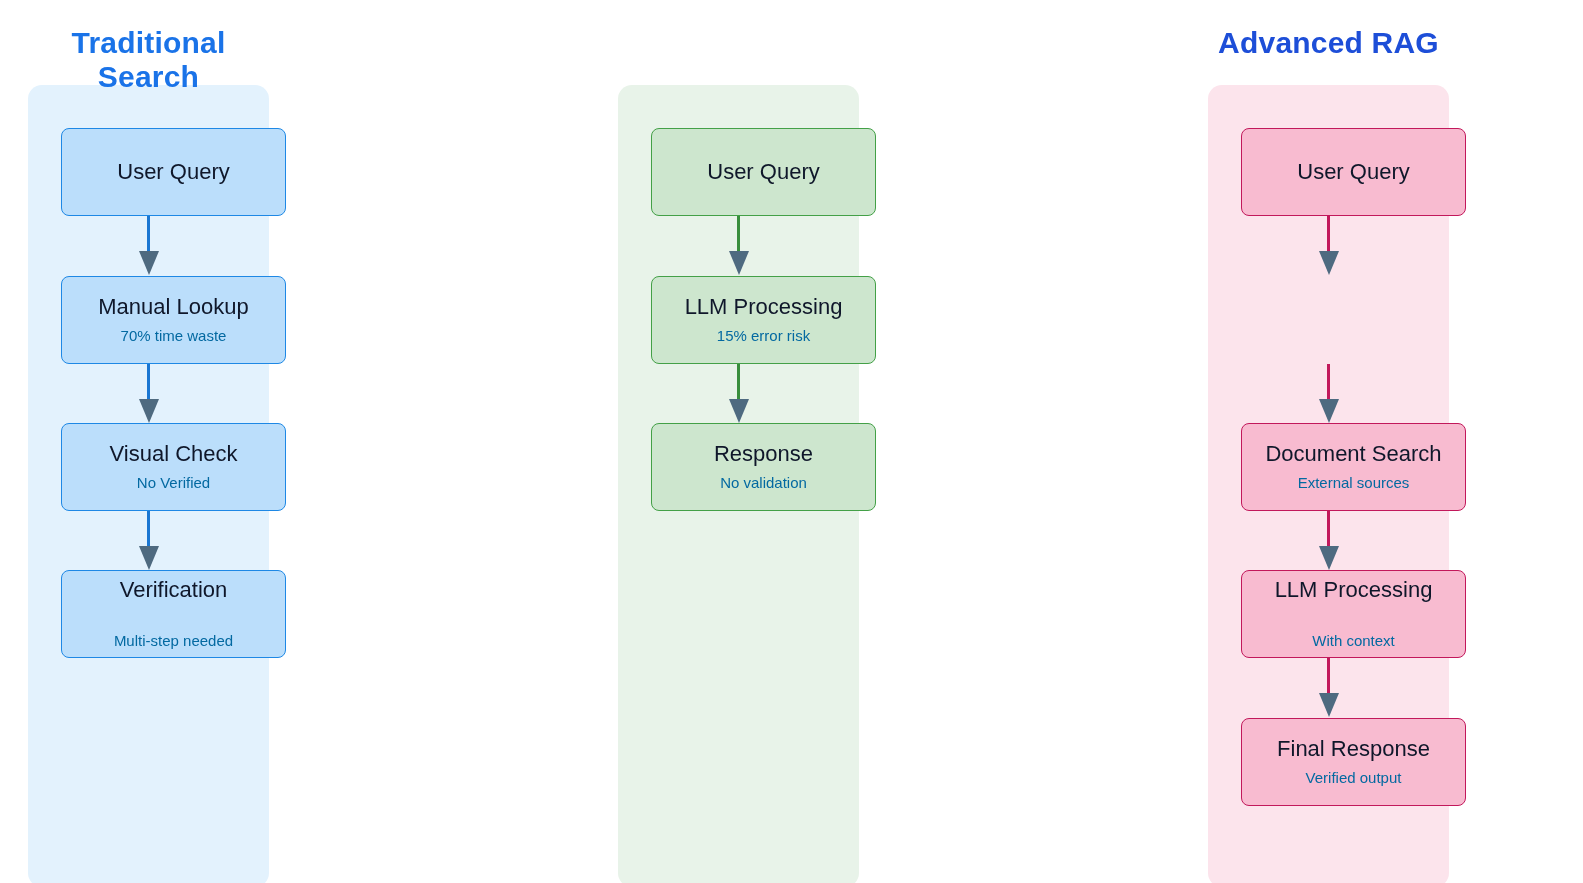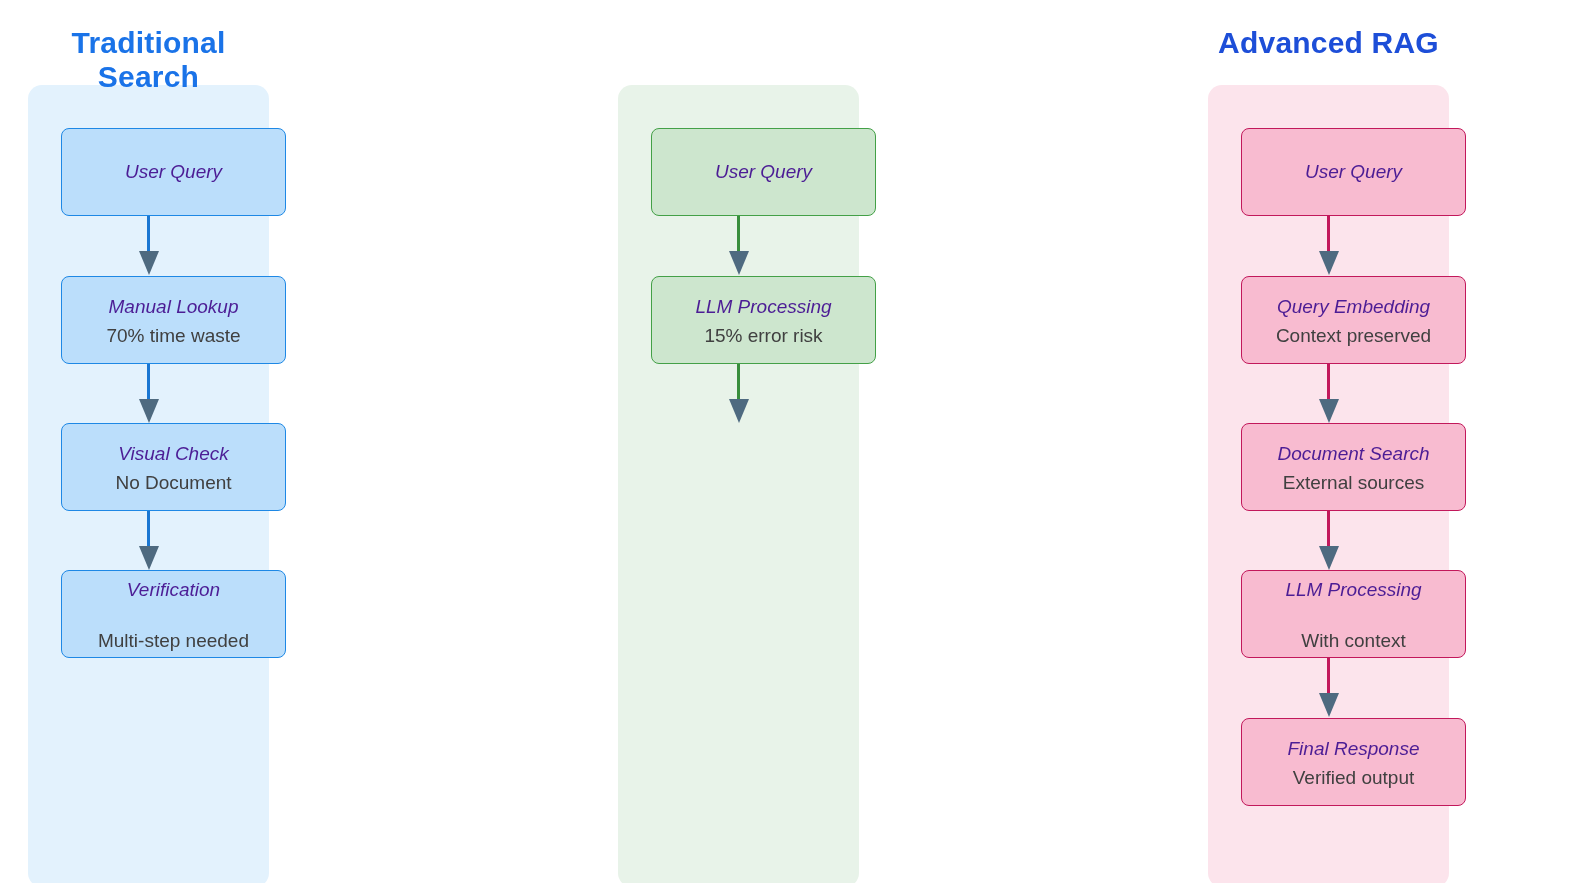--- a/index.html
+++ b/index.html
@@ -62,29 +62,28 @@
   .node.c1 { background: #CDE6CE; border-color: #43A047; }
   .node.c2 { background: #F8BBD0; border-color: #C2185B; }
 
   .r1 { top: 128px; }
   .r2 { top: 276px; }
   .r3 { top: 423px; text-align: center; }
   .r4 { top: 570px; gap: 27px; }
   .r5 { top: 718px; }
 
   .node-label {
-    font-size: 19px;
-    color: #4c1d95;
+    font-size: 22px;
+    color: #0f172a;
     line-height: 26px;
     white-space: nowrap;
-    font-style: italic;
   }
   .node-sublabel {
-    font-size: 19px;
-    color: #404040;
+    font-size: 15px;
+    color: #0369a1;
     line-height: 22px;
     white-space: nowrap;
   }
 
   .arrow {
     position: absolute;
     left: 50%;
     transform: translateX(-50%);
     display: flex;
     flex-direction: column;
@@ -128,21 +127,21 @@
     <div class="node-label">Manual Lookup</div>
     <div class="node-sublabel">70% time waste</div>
   </div>
   <div class="arrow c0 ar2">
     <div class="arrow-line"></div>
     <div class="arrow-head"></div>
   </div>
 
   <div class="node c0 r3">
     <div class="node-label">Visual Check</div>
-    <div class="node-sublabel">No Document</div>
+    <div class="node-sublabel">No Verified</div>
   </div>
   <div class="arrow c0 ar3">
     <div class="arrow-line"></div>
     <div class="arrow-head"></div>
   </div>
 
   <div class="node c0 r4">
     <div class="node-label">Verification</div>
     <div class="node-sublabel">Multi-step needed</div>
   </div>
@@ -161,38 +160,38 @@
 
   <div class="node c1 r2">
     <div class="node-label">LLM Processing</div>
     <div class="node-sublabel">15% error risk</div>
   </div>
   <div class="arrow c1 ar2">
     <div class="arrow-line"></div>
     <div class="arrow-head"></div>
   </div>
 
+  <div class="node c1 r3">
+    <div class="node-label">Response</div>
+    <div class="node-sublabel">No validation</div>
+  </div>
 </div>
 
 <div class="column col-2">
   <h2 class="col-title c2">Advanced RAG</h2>
   <div class="panel c2"></div>
 
   <div class="node c2 r1">
     <div class="node-label">User Query</div>
   </div>
   <div class="arrow c2 ar1">
     <div class="arrow-line"></div>
     <div class="arrow-head"></div>
   </div>
 
-  <div class="node c2 r2">
-    <div class="node-label">Query Embedding</div>
-    <div class="node-sublabel">Context preserved</div>
-  </div>
   <div class="arrow c2 ar2">
     <div class="arrow-line"></div>
     <div class="arrow-head"></div>
   </div>
 
   <div class="node c2 r3">
     <div class="node-label">Document Search</div>
     <div class="node-sublabel">External sources</div>
   </div>
   <div class="arrow c2 ar3">

